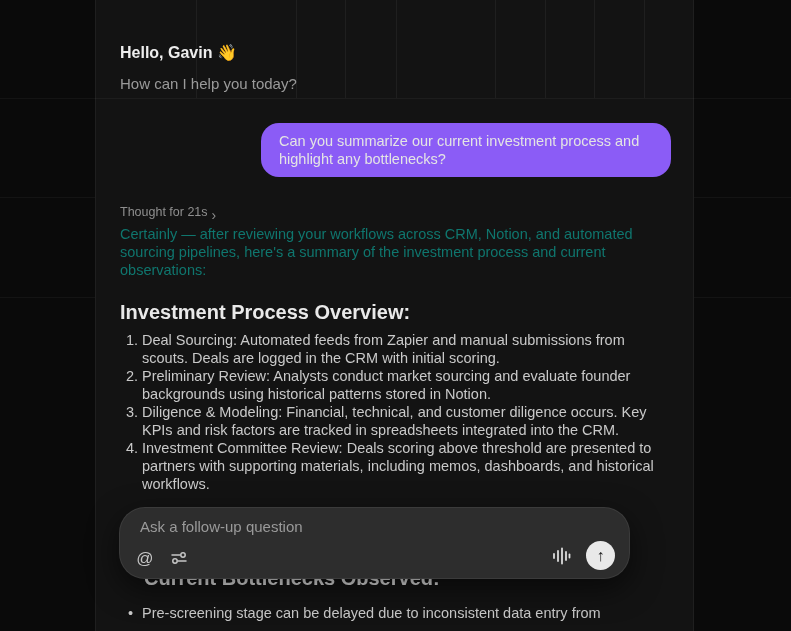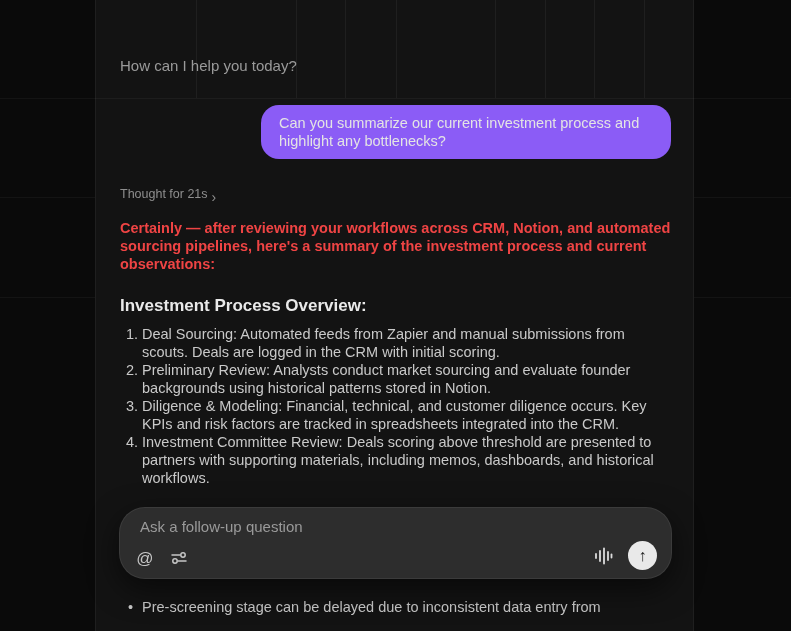--- a/index.html
+++ b/index.html
@@ -61,25 +61,25 @@
   }
 
   .thought-row {
     margin-top: 26px;
     display: flex; align-items: flex-end; gap: 4px;
     color: #8f8f8f; font-size: 12.5px;
     cursor: default;
   }
   .thought-chevron { font-size: 14px; line-height: 12px; color: #8f8f8f; }
 
-  .intro { margin-top: 16px; color: #ef4444; font-weight: bold; }
+  .intro { margin-top: 4px; color: #0f766e; }
 
   .section-heading {
     margin-top: 22px;
-    color: #e9e9e9; font-size: 17px; font-weight: 700; line-height: 22px;
+    color: #e9e9e9; font-size: 20px; font-weight: 700; line-height: 22px;
   }
   .section-heading.bottlenecks { margin-top: 74px; margin-left: 24px; }
 
   ol.steps {
     margin-top: 8px;
     padding-left: 22px;
     color: #c9c9c9;
   }
   ol.steps li { padding-left: 0; }
 
@@ -92,21 +92,21 @@
   ul.bullets li::before {
     content: "•";
     position: absolute; left: 8px; top: 0;
     color: #c9c9c9;
   }
 
   
   .composer {
     position: absolute;
     left: 119px; top: 507px;
-    width: 553px; height: 72px;
+    width: 511px; height: 72px;
     background: #2d2d2d;
     border: 1px solid rgba(255,255,255,0.07);
     border-radius: 26px;
     box-shadow: 0 10px 30px rgba(0,0,0,0.55);
     z-index: 20;
   }
   .composer-input {
     position: absolute; top: 6px; left: 20px; right: 20px; height: 24px;
     background: transparent; border: none; outline: none;
     color: #e0e0e0; font-size: 15px;
@@ -152,20 +152,24 @@
     <div class="v-line" style="left:594px"></div>
     <div class="v-line" style="left:644px"></div>
     <div class="h-line top-strip" style="top:98px"></div>
     <div class="h-line" style="top:197px"></div>
     <div class="h-line" style="top:297px"></div>
   </div>
 
   <div class="content">
 
     <div>
+      <div class="greeting-title">
+        <span>Hello, Gavin</span>
+        <span>👋</span>
+      </div>
       <div class="greeting-sub">How can I help you today?</div>
     </div>
 
     <div class="bubble-row">
       <div class="user-bubble">Can you summarize our current investment process and highlight any bottlenecks?</div>
     </div>
 
     <div class="thought-row">
       <span>Thought for 21s</span>
       <span class="thought-chevron">›</span>

